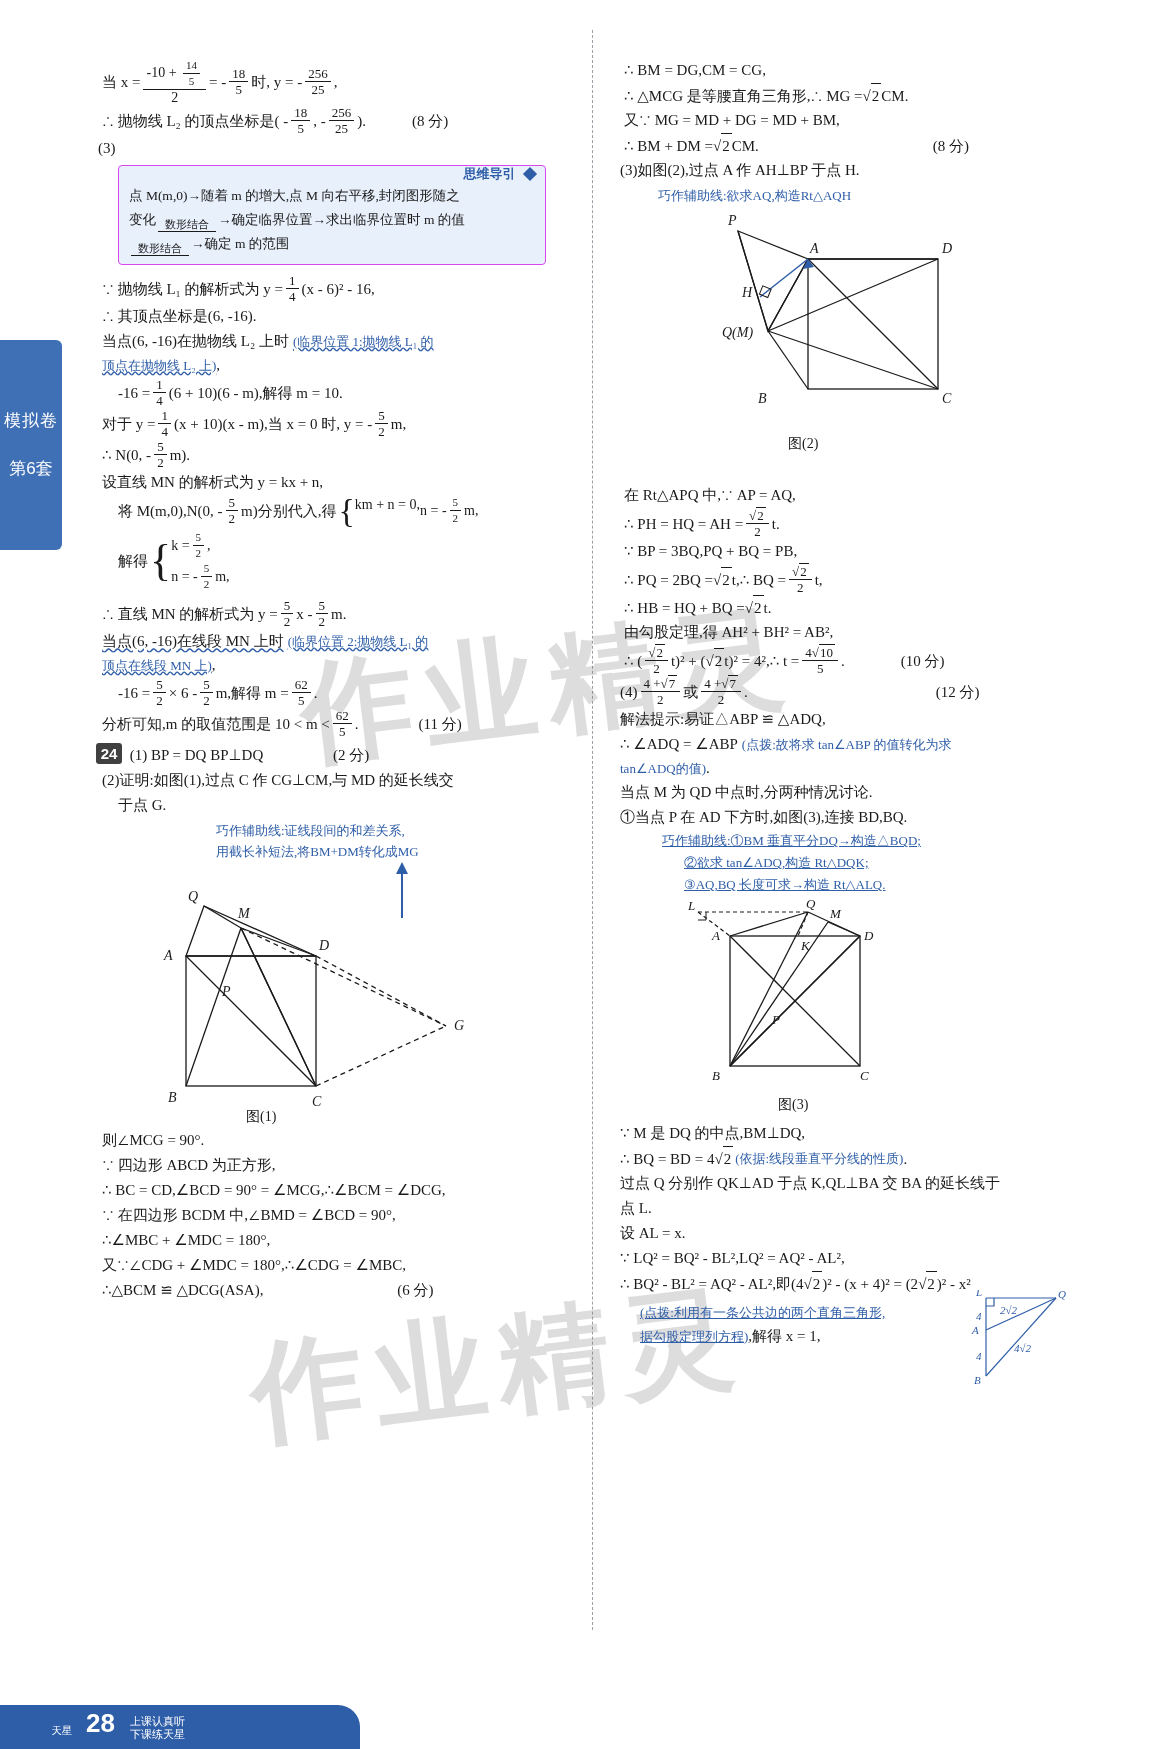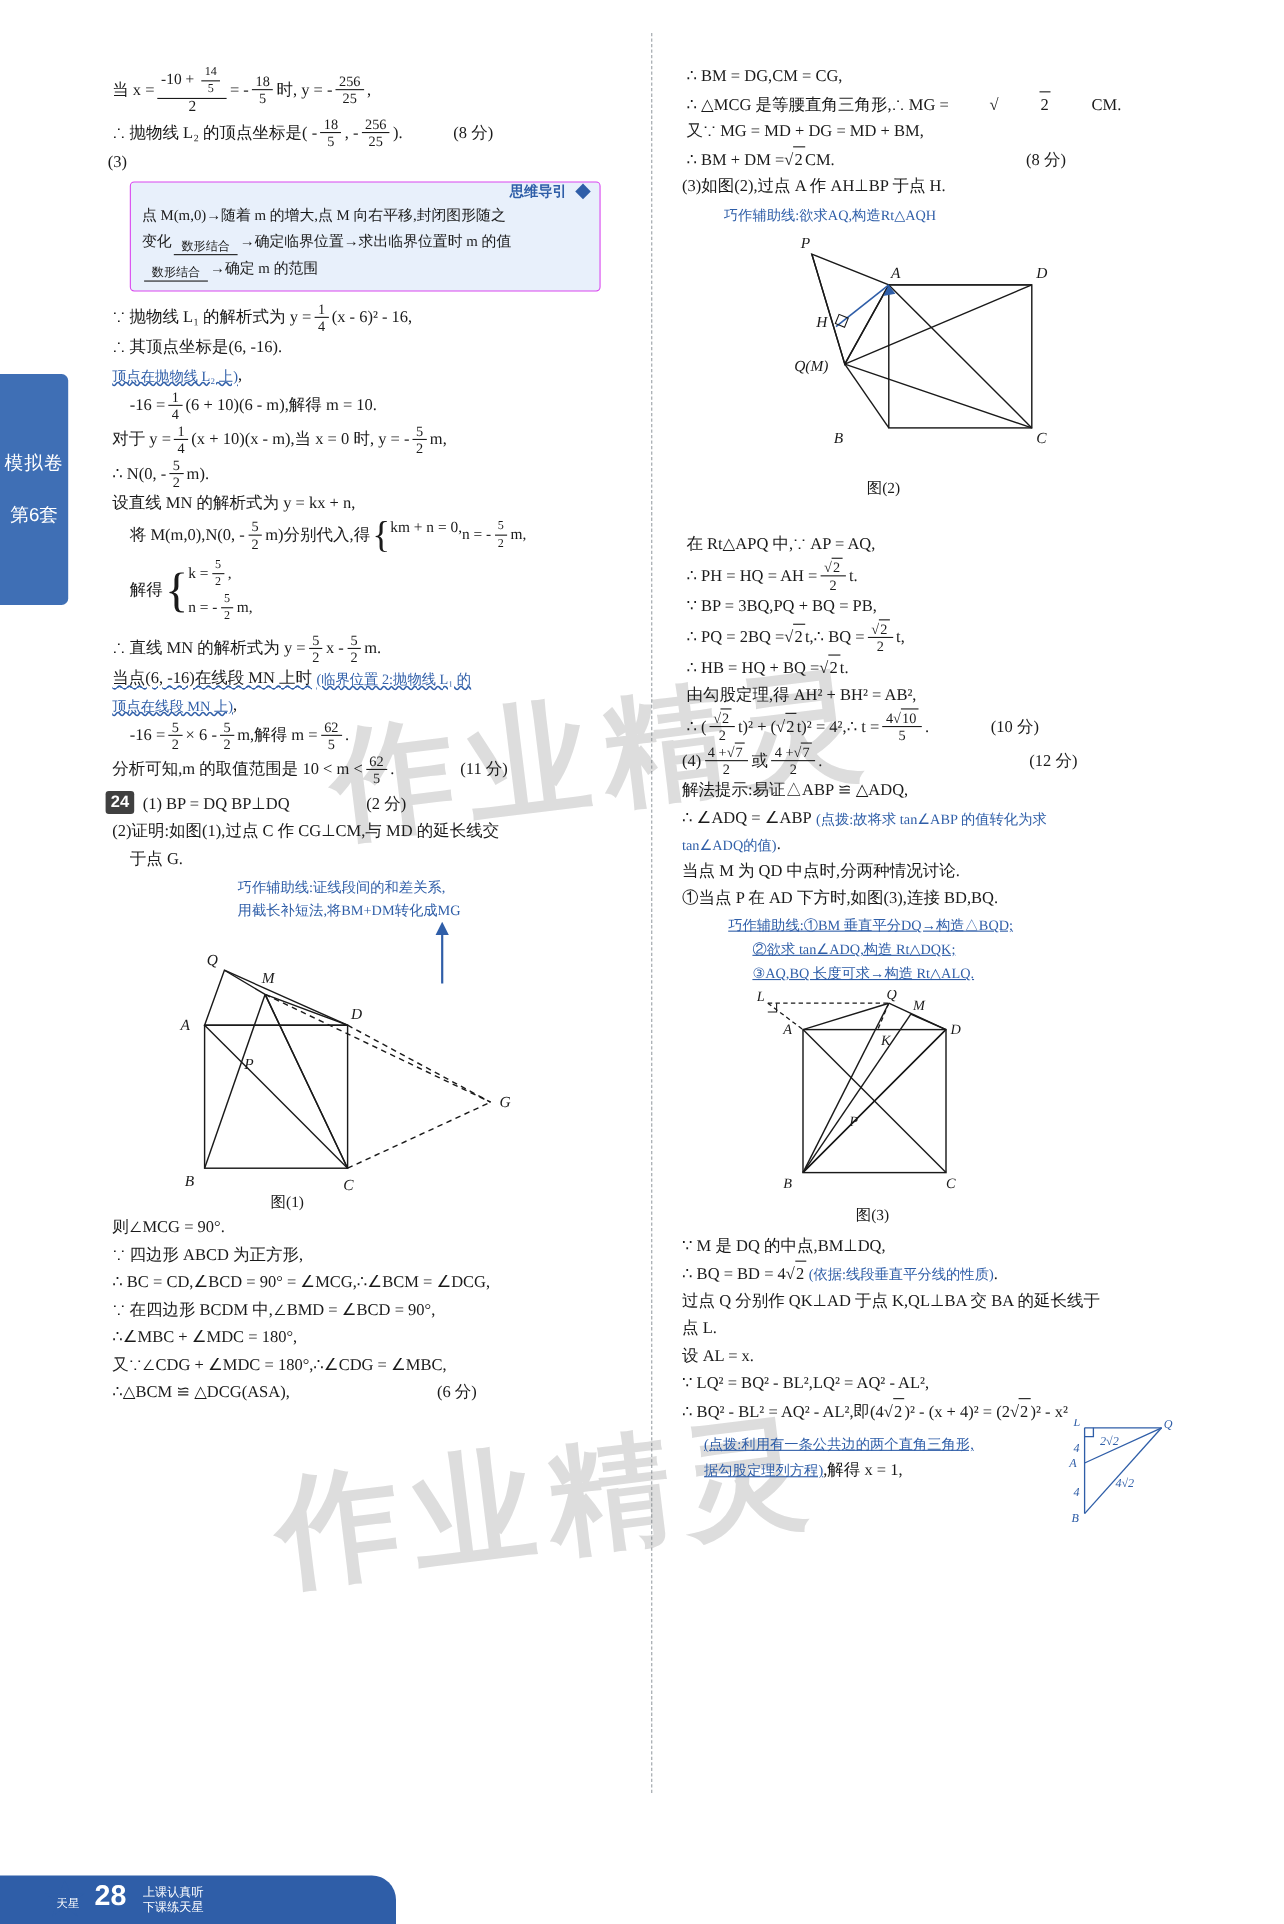--- a/index.html
+++ b/index.html
@@ -164,20 +164,24 @@
       <span class="frac">
           <span class="num">1</span>
           <span class="den">4</span>
         </span>
       <span>(x - 6)² - 16,</span>
     </div>
 
     <p class="line" style="margin-left:6px;">∴ 其顶点坐标是(6, -16).</p>
 
     <div class="mathrow" style="margin-left:6px;">
+      <span>当点(6, -16)在抛物线 L₂ 上时</span>
+      <span class="bluetext wavy" style="margin-left:4px;">(临界位置 1:抛物线 L₁ 的</span>
+    </div>
+    <div class="mathrow" style="margin-left:6px;">
       <span class="bluetext wavy">顶点在抛物线 L₂ 上)</span>
       <span>,</span>
     </div>
 
     <div class="mathrow" style="margin-left:22px;">
       <span>-16 =</span>
       <span class="frac">
           <span class="num">1</span>
           <span class="den">4</span>
         </span>
@@ -366,21 +370,21 @@
       <span style="margin-left:130px;">(6 分)</span>
     </div>
   </div>
 
   <div class="col col-right">
 
     <div style="height:58px"></div>
 
     <p class="line" style="margin-left:6px;">∴ BM = DG,CM = CG,</p>
 
-    <div class="mathrow" style="margin-left:6px;gap:37px;">
+    <div class="mathrow" style="margin-left:6px;">
       <span>∴ △MCG 是等腰直角三角形,∴ MG =</span>
       <span>√</span>
         <span class="sqrt">2</span>
       <span>CM.</span>
     </div>
 
     <p class="line" style="margin-left:6px;">又∵ MG = MD + DG = MD + BM,</p>
 
     <div class="mathrow" style="margin-left:6px;">
       <span>∴ BM + DM =</span>

